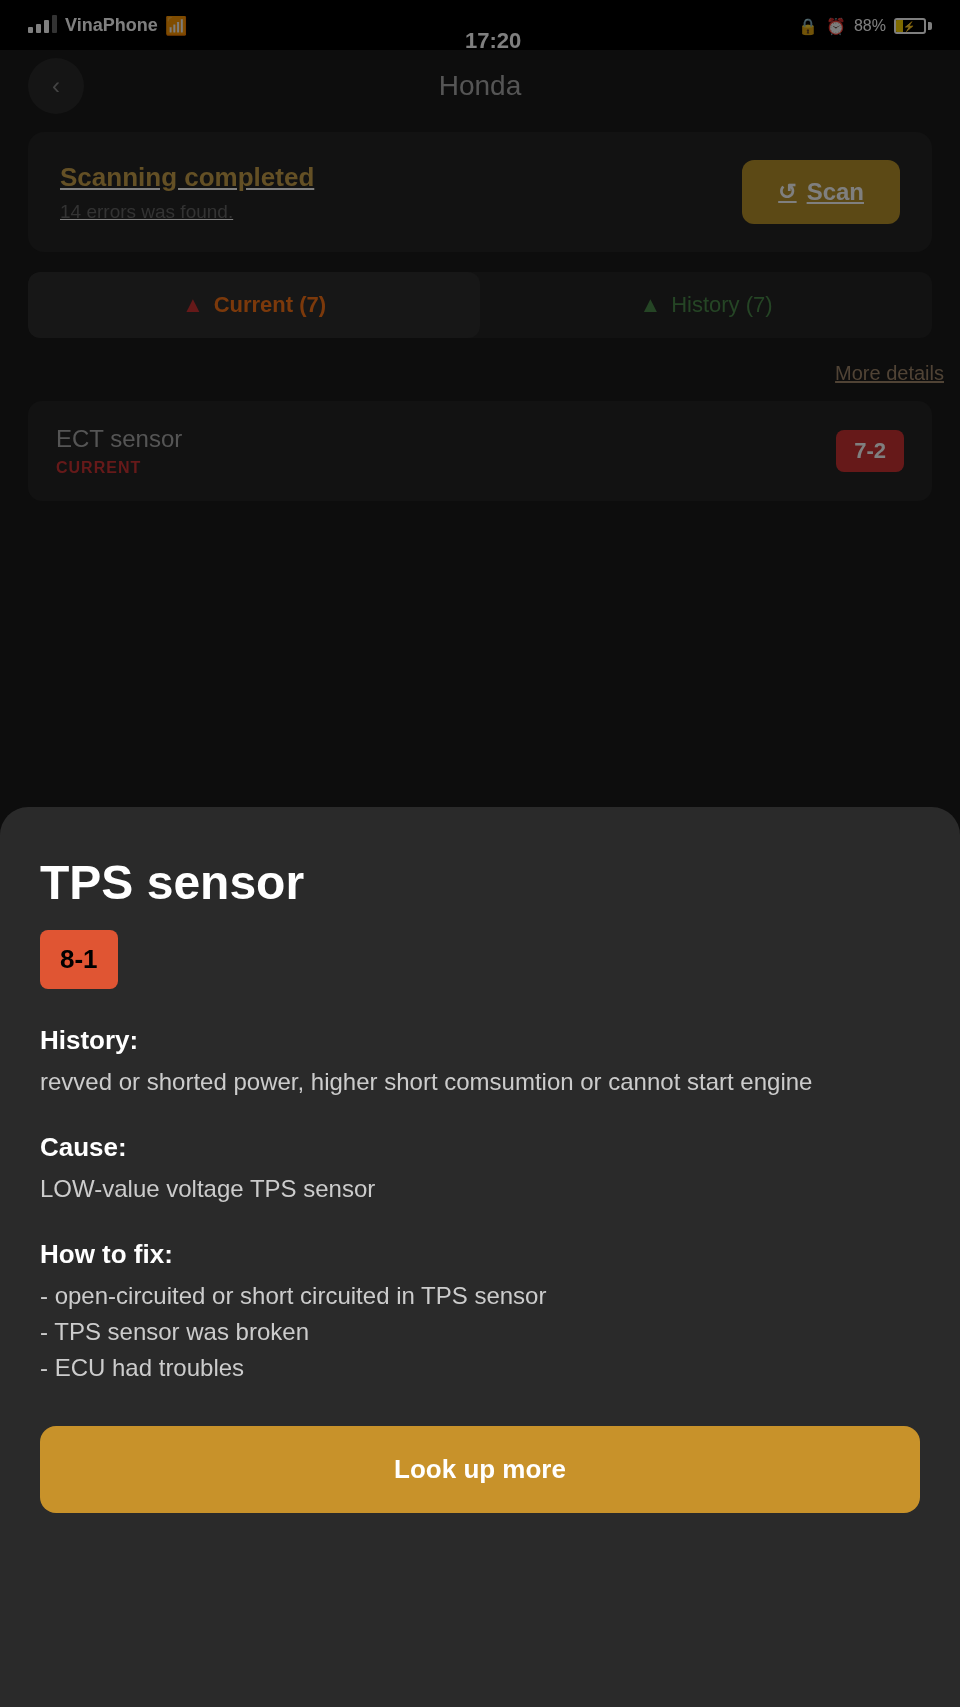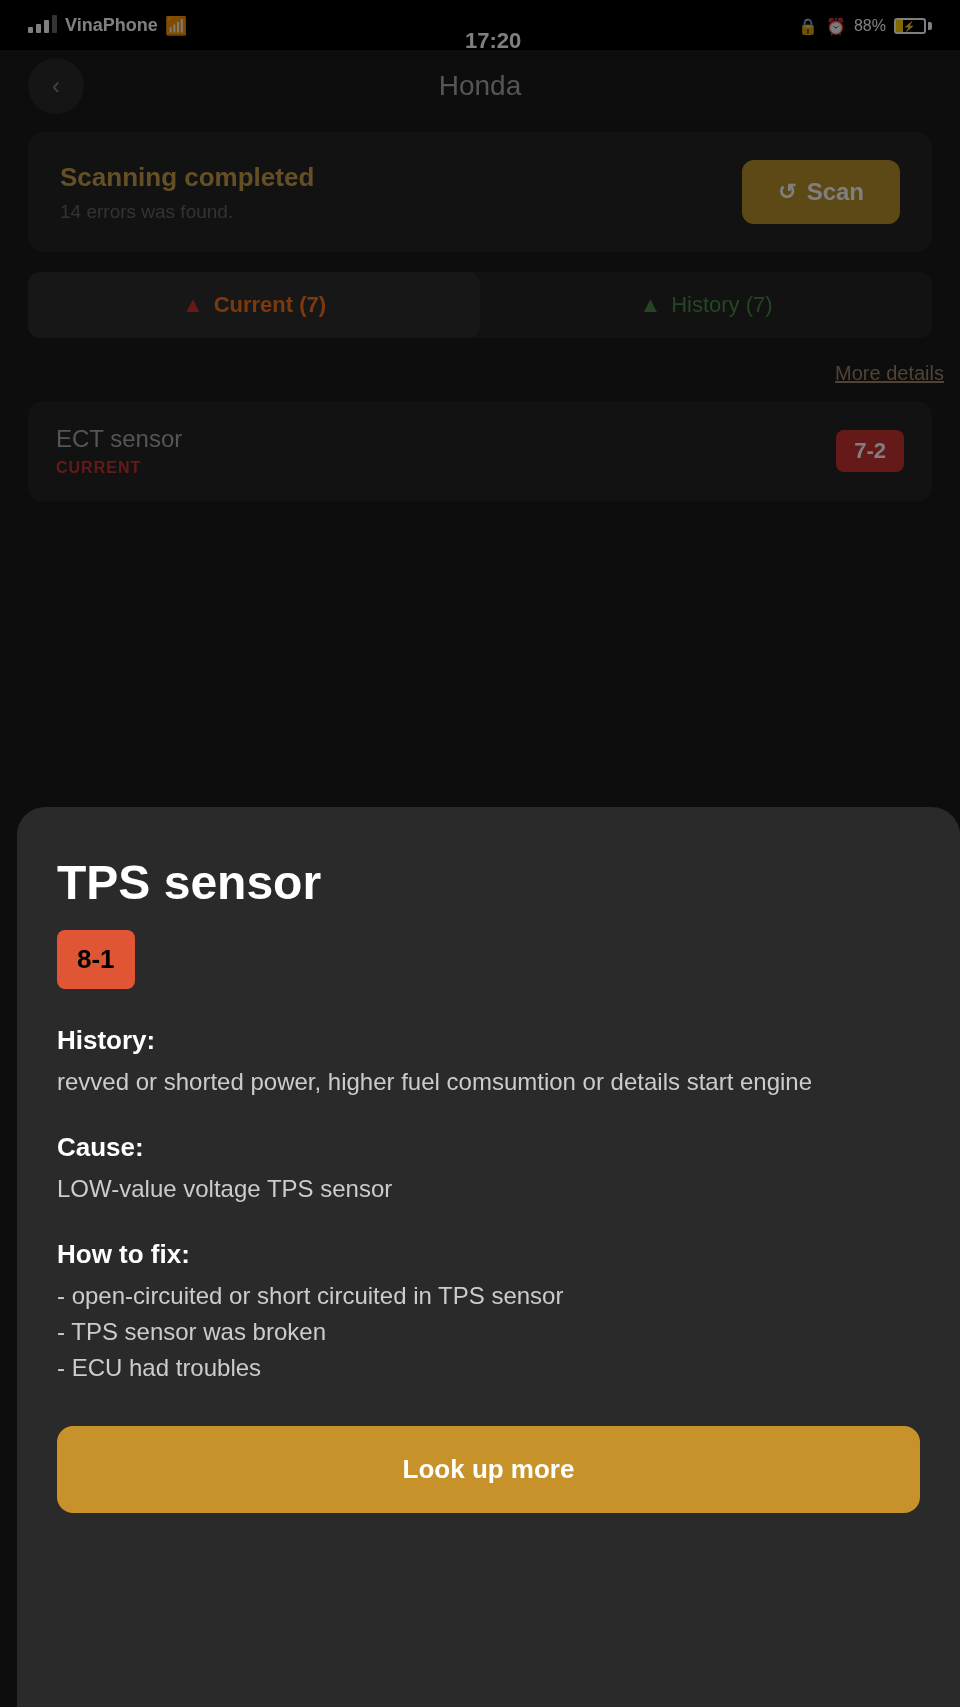--- a/index.html
+++ b/index.html
@@ -134,20 +134,21 @@
 
     
     .scan-card {
       margin: 10px 28px;
       background: #242424;
       border-radius: 16px;
       padding: 28px 32px;
       display: flex;
       align-items: center;
       justify-content: space-between;
+      text-decoration: underline;
     }
     .scan-info {}
     .scan-status-title {
       font-size: 26px;
       font-weight: 700;
       color: #c8a04a;
       margin-bottom: 8px;
     }
     .scan-subtitle {
       font-size: 19px;
@@ -249,21 +250,21 @@
       right: 0;
       bottom: 0;
       background: rgba(0,0,0,0.5);
       z-index: 10;
     }
 
     
     .bottom-sheet {
       position: absolute;
       bottom: 0;
-      left: 17px;
+      left: 0;
       right: 0;
       background: #2a2a2a;
       border-radius: 28px 28px 0 0;
       padding: 48px 40px 60px 40px;
       z-index: 20;
       min-height: 900px;
     }
     .sheet-title {
       font-size: 48px;
       font-weight: 800;
@@ -393,21 +394,21 @@
 </div>
 
 <div class="overlay"></div>
 
 <div class="bottom-sheet">
   <div class="sheet-title">TPS sensor</div>
   <div class="sheet-code-badge">8-1</div>
 
   <div class="sheet-section">
     <div class="sheet-section-title">History:</div>
-    <div class="sheet-section-body">revved or shorted power, higher fuel comsumtion or details start engine</div>
+    <div class="sheet-section-body">revved or shorted power, higher short comsumtion or cannot start engine</div>
   </div>
 
   <div class="sheet-section">
     <div class="sheet-section-title">Cause:</div>
     <div class="sheet-section-body">LOW-value voltage TPS sensor</div>
   </div>
 
   <div class="sheet-section">
     <div class="sheet-section-title">How to fix:</div>
     <div class="sheet-section-body" style="white-space: pre-line;">- open-circuited or short circuited in TPS sensor

